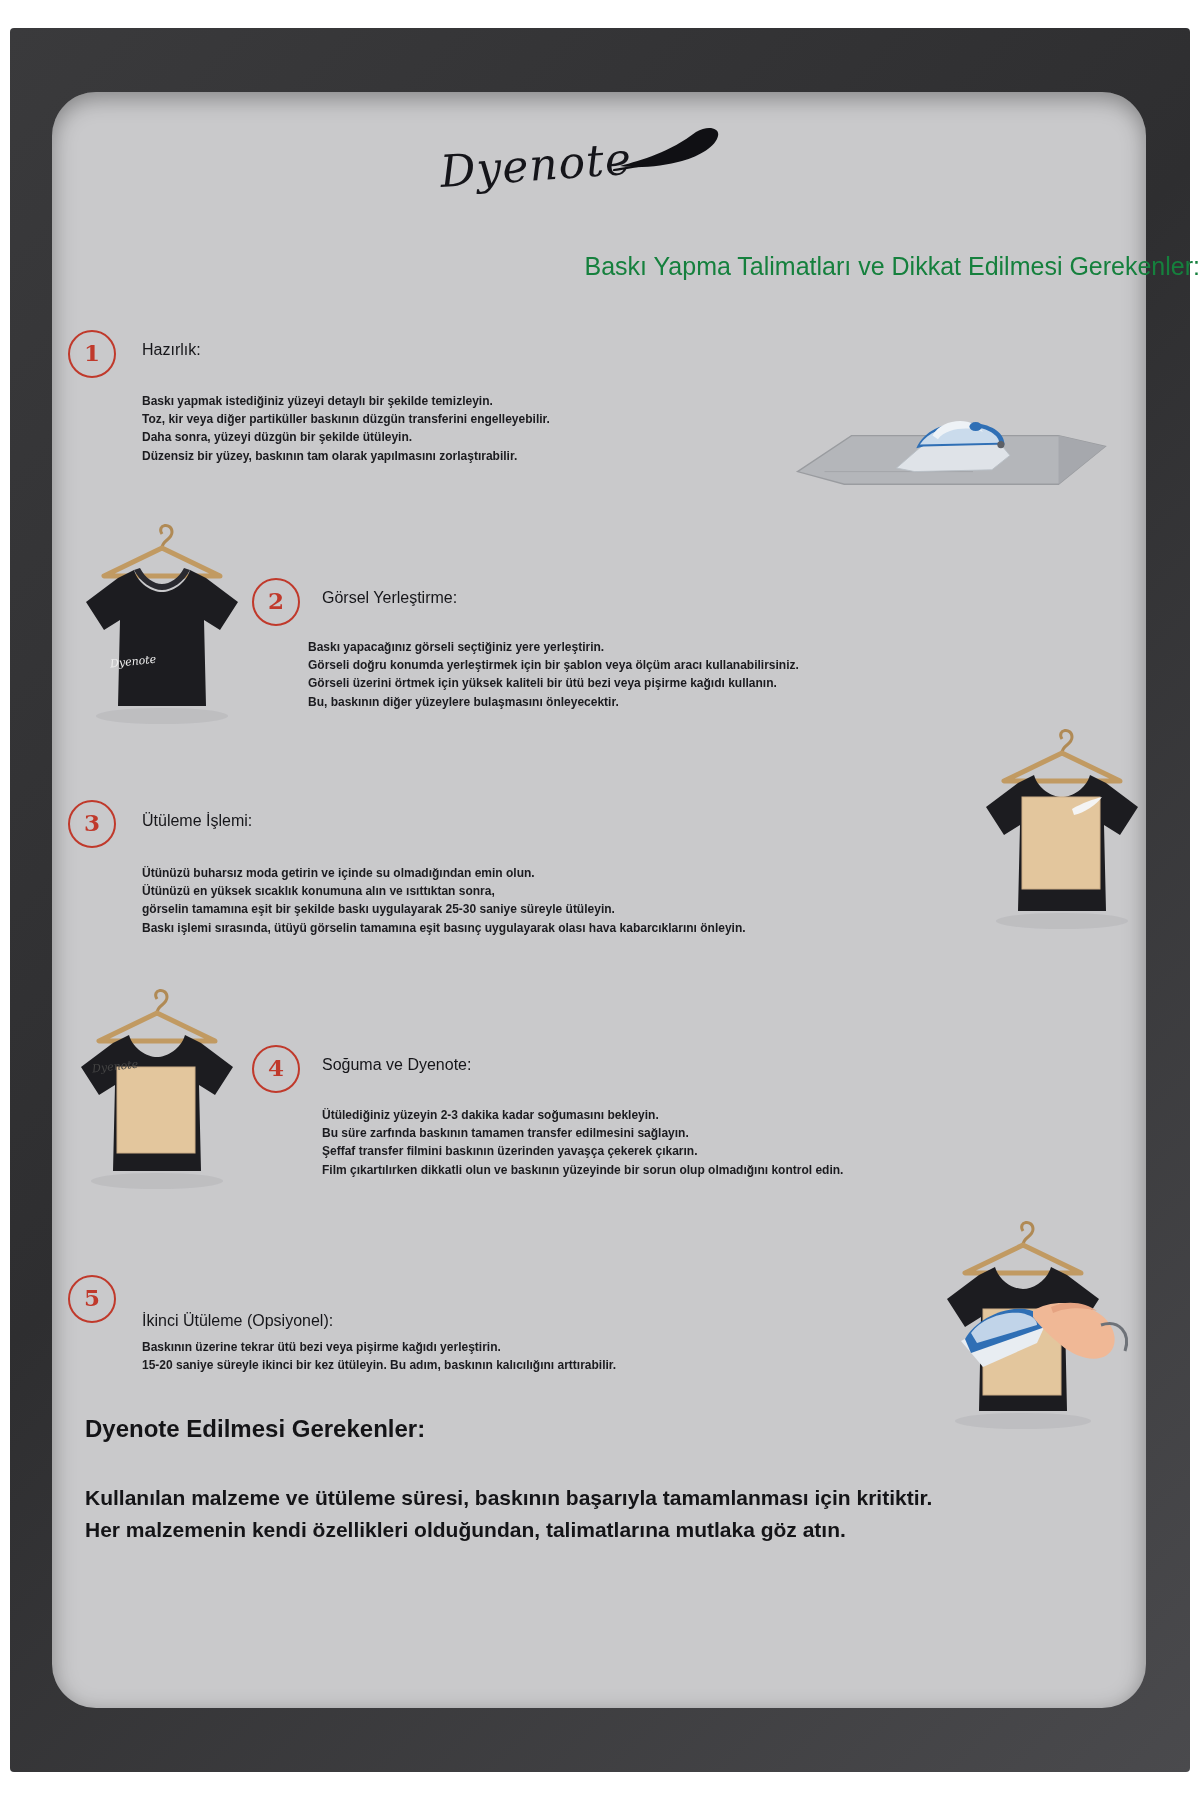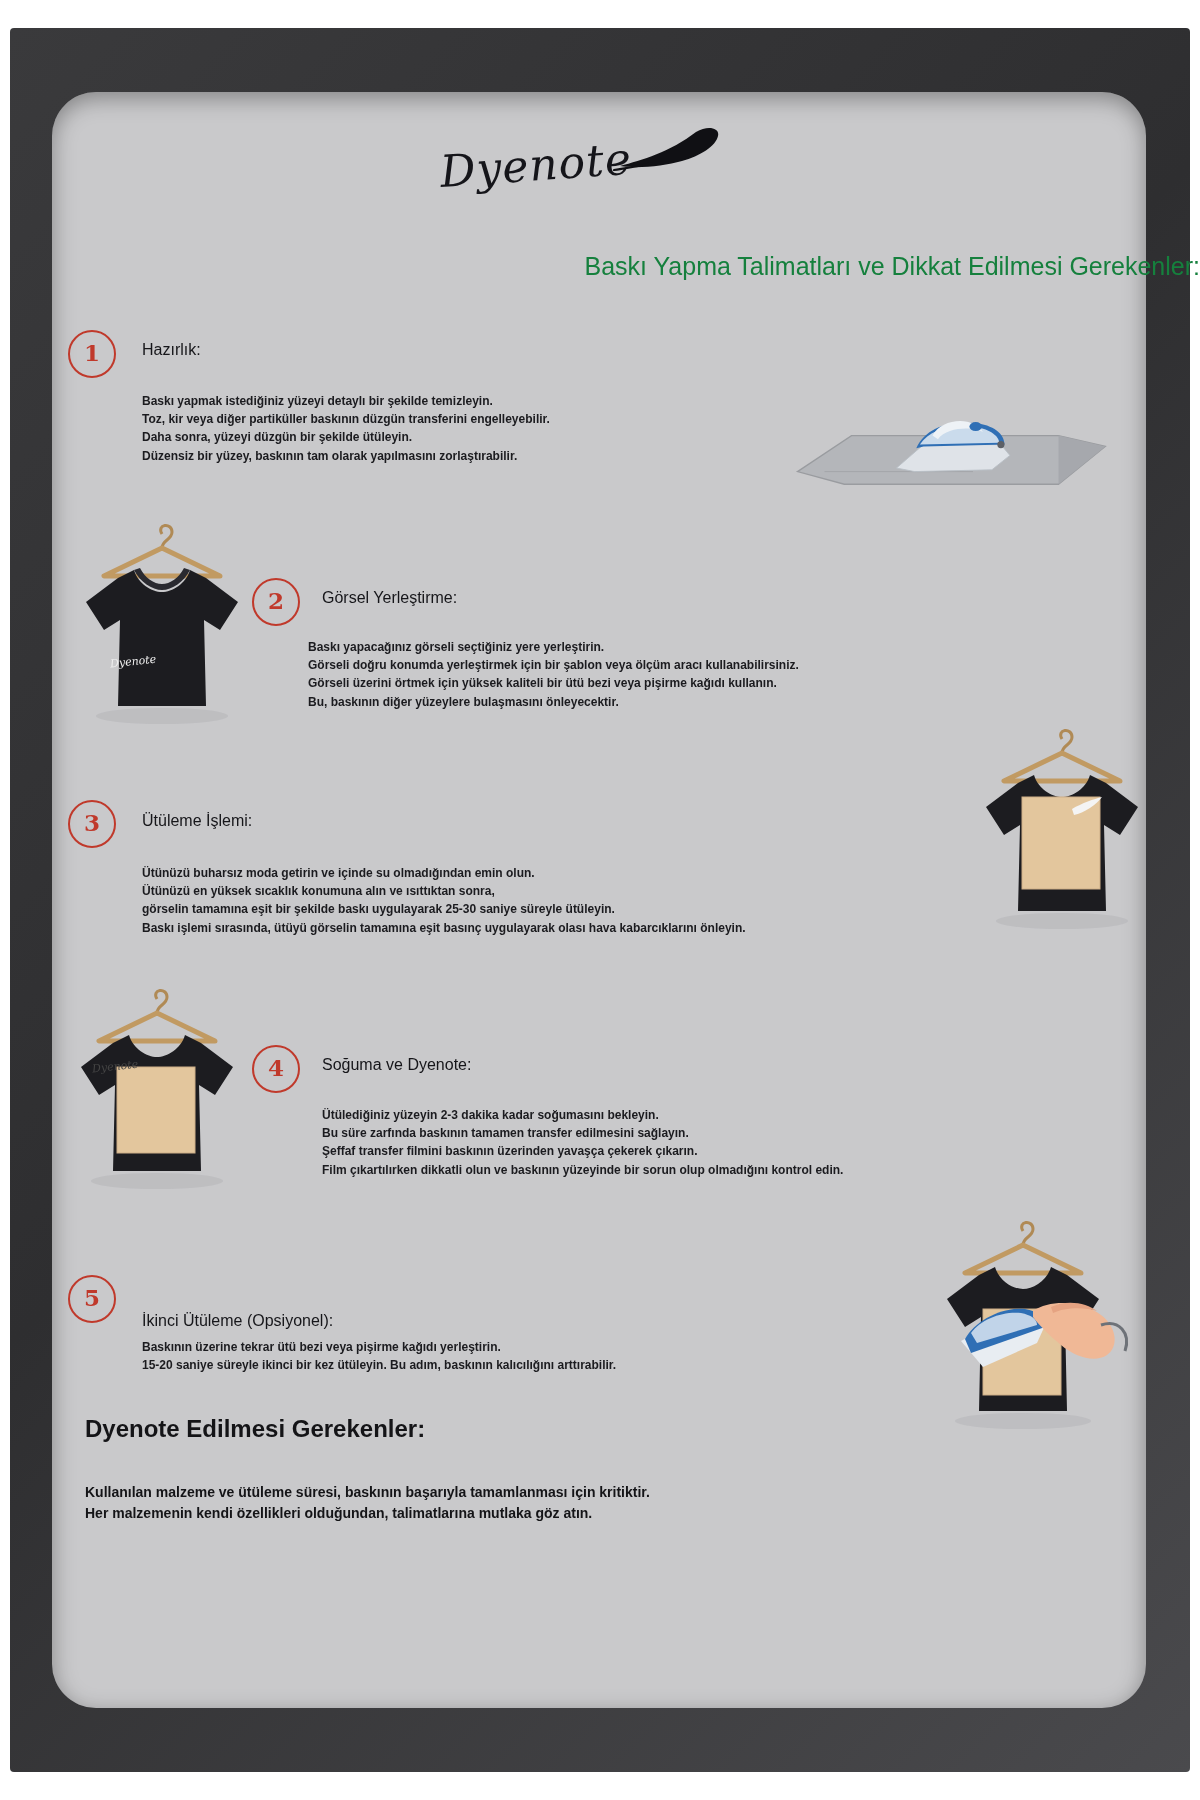--- a/index.html
+++ b/index.html
@@ -139,21 +139,21 @@
     top: 1415px;
     font-size: 24px;
     font-weight: bold;
     color: #141417;
   }
   .notice-body {
     position: absolute;
     left: 85px;
     top: 1482px;
     width: 1010px;
-    font-size: 14px;
+    font-size: 21px;
     font-weight: bold;
     color: #141417;
     line-height: 1.5;
     white-space: pre-line;
   }
 
   
   .illu { position: absolute; }
 
   

